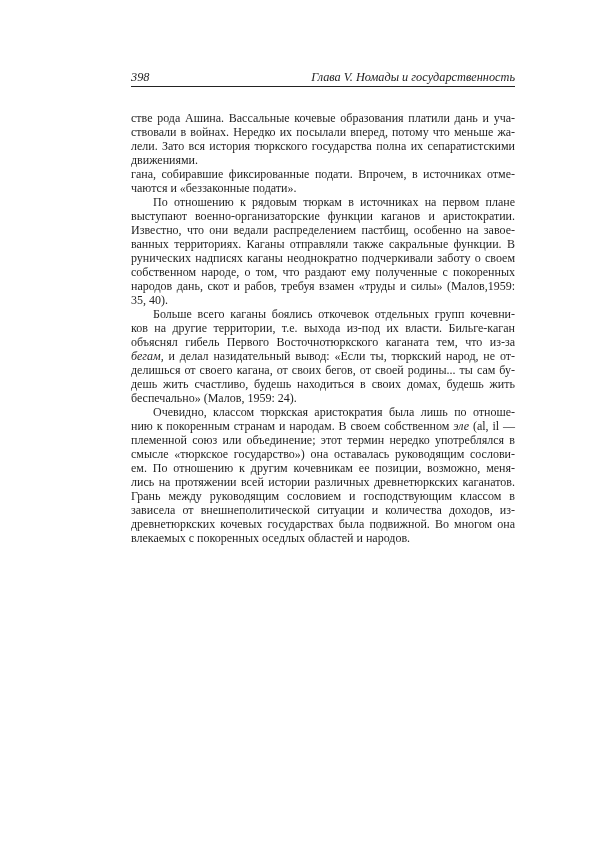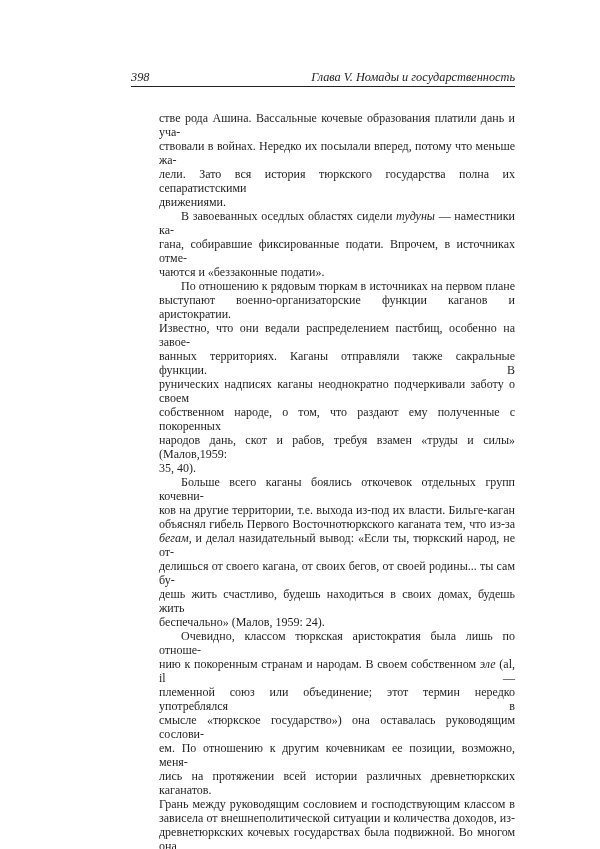--- a/index.html
+++ b/index.html
@@ -37,21 +37,20 @@
   }
   .body-text {
     margin-top: 24px;
     font-size: 12px;
     line-height: 14px;
   }
   .line {
     text-align: justify;
     text-align-last: justify;
     white-space: normal;
-    margin-left: 28px;
   }
   .line.last {
     text-align-last: left;
   }
   .line.indent {
     text-indent: 22px;
   }
   .line i {
     font-style: italic;
   }
@@ -63,21 +62,20 @@
   <div class="text-block">
     <div class="running-head">
       <span class="page-number">398</span>
       <span class="chapter">Глава V. Номады и государственность</span>
     </div>
     <div class="body-text">
         <div class="line"><span>стве рода Ашина. Вассальные кочевые образования платили дань и уча-</span></div>
         <div class="line"><span>ствовали в войнах. Нередко их посылали вперед, потому что меньше жа-</span></div>
         <div class="line"><span>лели. Зато вся история тюркского государства полна их сепаратистскими</span></div>
         <div class="line last"><span>движениями.</span></div>
-        <div class="line indent"><span>В завоеванных оседлых областях сидели </span><i>тудуны</i><span> — наместники ка-</span></div>
         <div class="line"><span>гана, собиравшие фиксированные подати. Впрочем, в источниках отме-</span></div>
         <div class="line last"><span>чаются и «беззаконные подати».</span></div>
         <div class="line indent"><span>По отношению к рядовым тюркам в источниках на первом плане</span></div>
         <div class="line"><span>выступают военно-организаторские функции каганов и аристократии.</span></div>
         <div class="line"><span>Известно, что они ведали распределением пастбищ, особенно на завое-</span></div>
         <div class="line"><span>ванных территориях. Каганы отправляли также сакральные функции. В</span></div>
         <div class="line"><span>рунических надписях каганы неоднократно подчеркивали заботу о своем</span></div>
         <div class="line"><span>собственном народе, о том, что раздают ему полученные с покоренных</span></div>
         <div class="line"><span>народов дань, скот и рабов, требуя взамен «труды и силы» (Малов,1959:</span></div>
         <div class="line last"><span>35, 40).</span></div>

